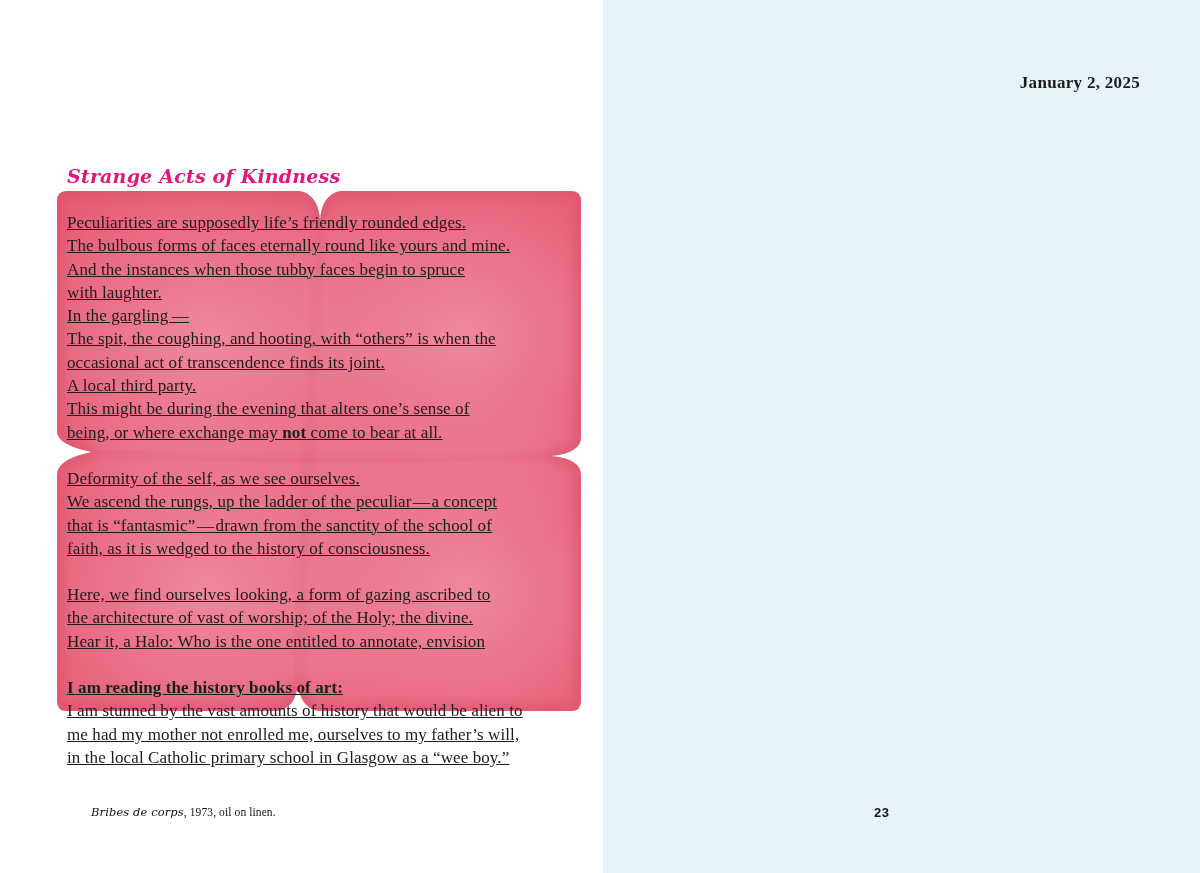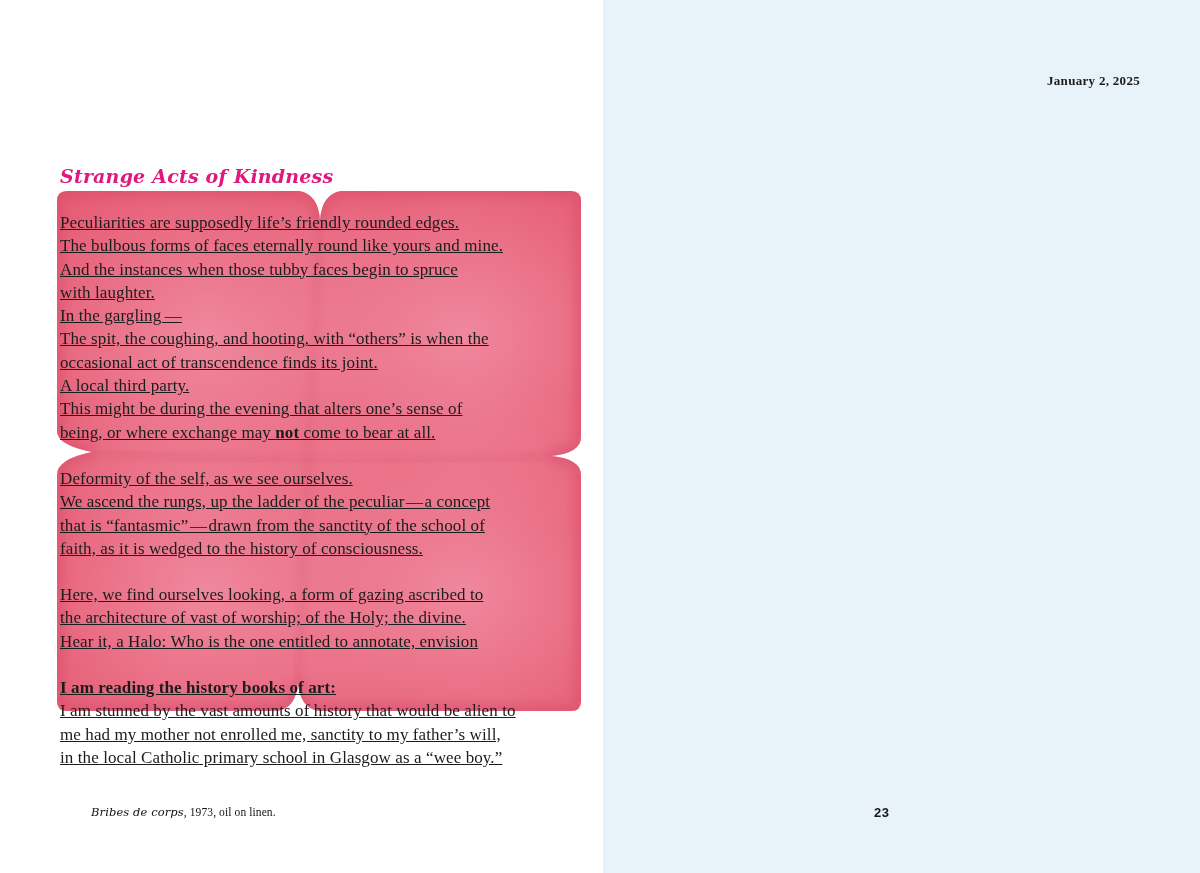--- a/index.html
+++ b/index.html
@@ -25,25 +25,25 @@
   .caption{
     position:absolute;left:78px;top:769px;
     font-size:11.5px;color:#111;letter-spacing:.1px;
   }
   .caption .work{
     font-family:"DejaVu Serif", serif;
     font-style:italic;
   }
   .date{
     position:absolute;top:73px;right:60px;
-    font-size:13px;font-weight:bold;color:var(--text,#1c1c1c);
+    font-size:17px;font-weight:bold;color:var(--text,#1c1c1c);
     letter-spacing:.3px;
   }
   .content{
-    position:absolute;left:60px;top:163px;width:500px;
+    position:absolute;left:67px;top:163px;width:500px;
     color:var(--text,#1c1c1c);
   }
   .poem-title{
     font-family:"DejaVu Serif", serif;
     font-style:italic;font-weight:bold;
     font-size:19px;line-height:26px;
     color:var(--title-pink,#e0187e);
     margin-bottom:22px;
     letter-spacing:.2px;
   }
@@ -132,21 +132,21 @@
           <div class="line"><span>faith, as it is wedged to the history of consciousness.</span></div>
         </div>
         <div class="para">
           <div class="line"><span>Here, we find ourselves looking, a form of gazing ascribed to</span></div>
           <div class="line"><span>the architecture of vast of worship; of the Holy; the divine.</span></div>
           <div class="line"><span>Hear it, a Halo: Who is the one entitled to annotate, envision</span></div>
         </div>
         <div class="para">
           <div class="line"><span class="bold">I am reading the history books of art:</span></div>
           <div class="line"><span>I am stunned by the vast amounts of history that would be alien to</span></div>
-          <div class="line"><span>me had my mother not enrolled me, sanctity to my father’s will,</span></div>
+          <div class="line"><span>me had my mother not enrolled me, ourselves to my father’s will,</span></div>
           <div class="line"><span>in the local Catholic primary school in Glasgow as a “wee boy.”</span></div>
         </div>
       </div>
   </div>
 
   <div class="page-number">23</div>
 
 </div>
 
 </body></html>

